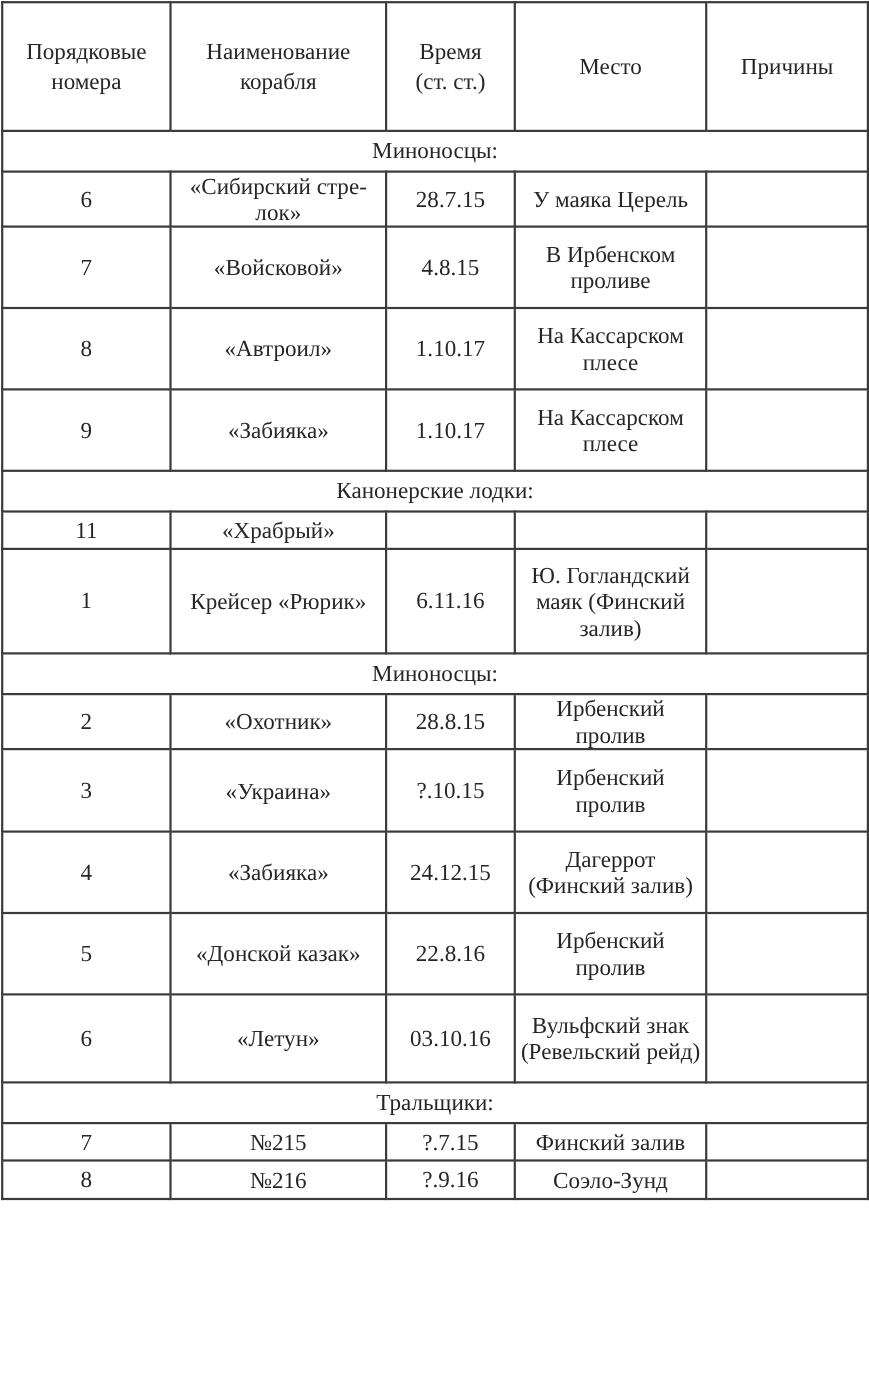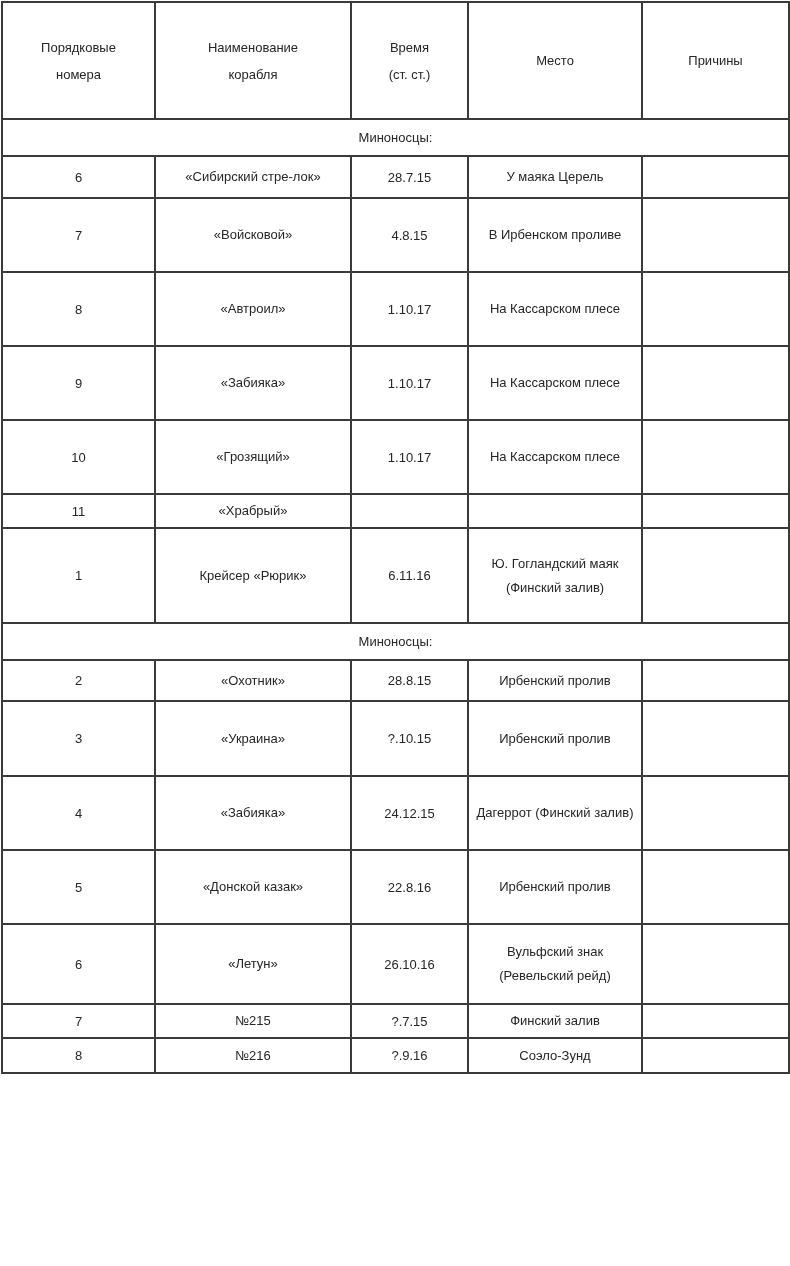--- a/index.html
+++ b/index.html
@@ -1,21 +1,21 @@
 <!DOCTYPE html>
 <html><head>
 <meta charset="utf-8">
 <style>
   html, body { margin: 0; padding: 0; background: #ffffff; }
   body { width: 790px; height: 1266px; overflow: hidden; }
   .page { position: relative; width: 790px; height: 1266px; background: #fff; }
   table {
     position: absolute; left: 1px; top: 1px;
     width: 787px; border-collapse: collapse; table-layout: fixed;
-    font-family: Liberation Sans, sans-serif; font-size: 13px; color: #262626;
+    font-family: Liberation Serif, serif; font-size: 21px; color: #262626;
   }
   td, th {
     border: 2px solid #3a3a3a;
     text-align: center; vertical-align: middle;
     padding: 0 3px; font-weight: normal; line-height: 27px;
     overflow: hidden;
   }
   col.c1 { width: 153px; }
   col.c2 { width: 196px; }
   col.c3 { width: 117px; }
@@ -71,26 +71,22 @@
           <td class="tight" style="height: 72px;">На Кассарском плесе</td>
           <td style="height: 72px;"></td>
         </tr>
         <tr>
           <td style="height: 72px;">9</td>
           <td class="tight" style="height: 72px;">«Забияка»</td>
           <td style="height: 72px;">1.10.17</td>
           <td class="tight" style="height: 72px;">На Кассарском плесе</td>
           <td style="height: 72px;"></td>
         </tr>
-        <tr>
-          <td style="height: 72px;">10</td>
-          <td class="tight" style="height: 72px;">«Грозящий»</td>
-          <td style="height: 72px;">1.10.17</td>
-          <td class="tight" style="height: 72px;">На Кассарском плесе</td>
-          <td style="height: 72px;"></td>
+        <tr class="sec">
+          <td colspan="5">Канонерские лодки:</td>
         </tr>
         <tr>
           <td style="height: 32px;">11</td>
           <td class="tight" style="height: 32px;">«Храбрый»</td>
           <td style="height: 32px;"></td>
           <td class="tight" style="height: 32px;"></td>
           <td style="height: 32px;"></td>
         </tr>
         <tr>
           <td style="height: 93px;">1</td>
@@ -126,23 +122,26 @@
         <tr>
           <td style="height: 72px;">5</td>
           <td class="tight" style="height: 72px;">«Донской казак»</td>
           <td style="height: 72px; margin-left: 32px;">22.8.16</td>
           <td class="tight" style="height: 72px;">Ирбенский пролив</td>
           <td style="height: 72px;"></td>
         </tr>
         <tr>
           <td style="height: 78px;">6</td>
           <td class="tight" style="height: 78px;">«Летун»</td>
-          <td style="height: 78px;">26.10.16</td>
+          <td style="height: 78px;">03.10.16</td>
           <td class="tight" style="height: 78px;">Вульфский знак (Ревельский рейд)</td>
           <td style="height: 78px;"></td>
+        </tr>
+        <tr class="sec">
+          <td colspan="5">Тральщики:</td>
         </tr>
         <tr>
           <td style="height: 32px;">7</td>
           <td class="tight" style="height: 32px; text-align: center;">№215</td>
           <td style="height: 32px;">?.7.15</td>
           <td class="tight" style="height: 32px;">Финский залив</td>
           <td style="height: 32px;"></td>
         </tr>
         <tr>
           <td style="height: 33px;">8</td>

